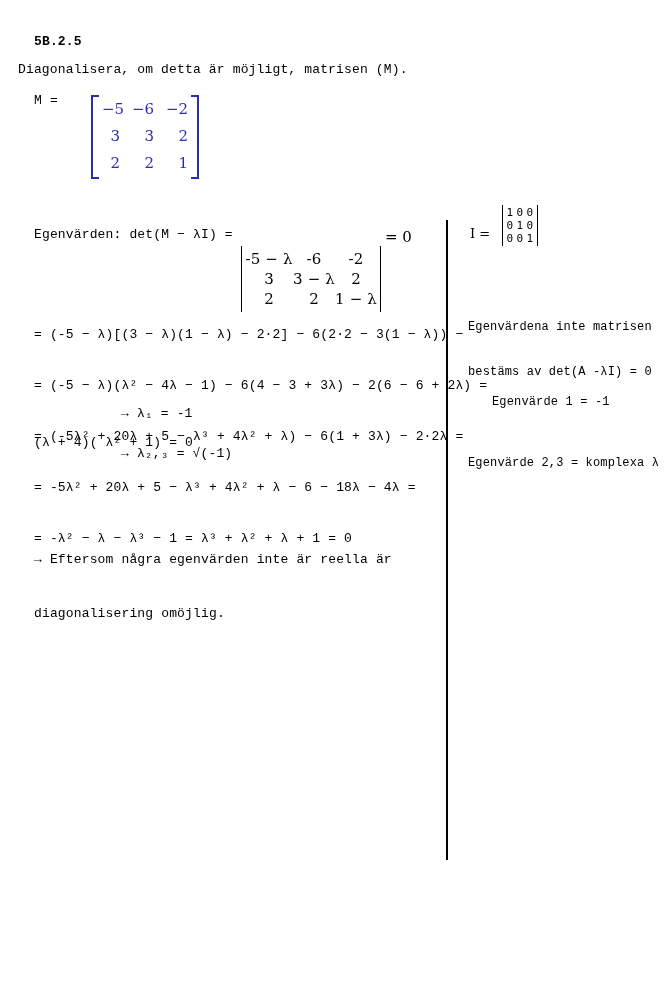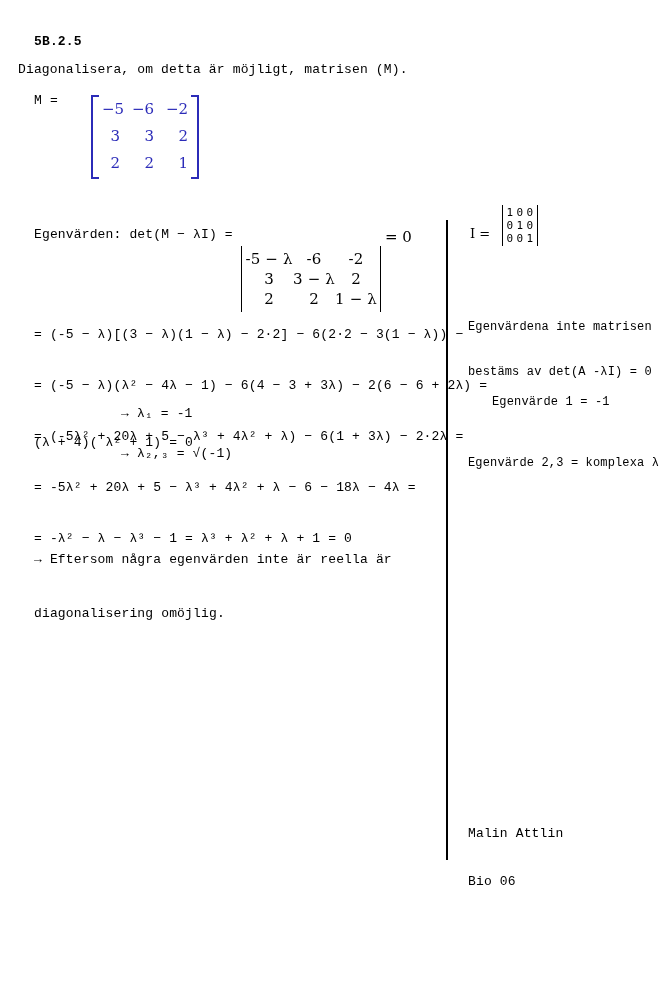--- a/index.html
+++ b/index.html
@@ -121,18 +121,14 @@
 
   <div class="abs small" style="left:468px; top:290px;">
     <div>Egenvärdena inte matrisen</div>
     <div>bestäms av det(A -λI) = 0</div>
   </div>
 
   <div class="abs small" style="left:492px; top:395px;">Egenvärde 1 = -1</div>
 
   <div class="abs small" style="left:468px; top:456px;">Egenvärde 2,3 = komplexa λ</div>
 
-  <div class="abs" style="left:468px; top:794px; line-height:16px;">
-    <div>Malin Attlin</div>
-    <div>Bio 06</div>
-  </div>
 
 </div>
 
 </body></html>

